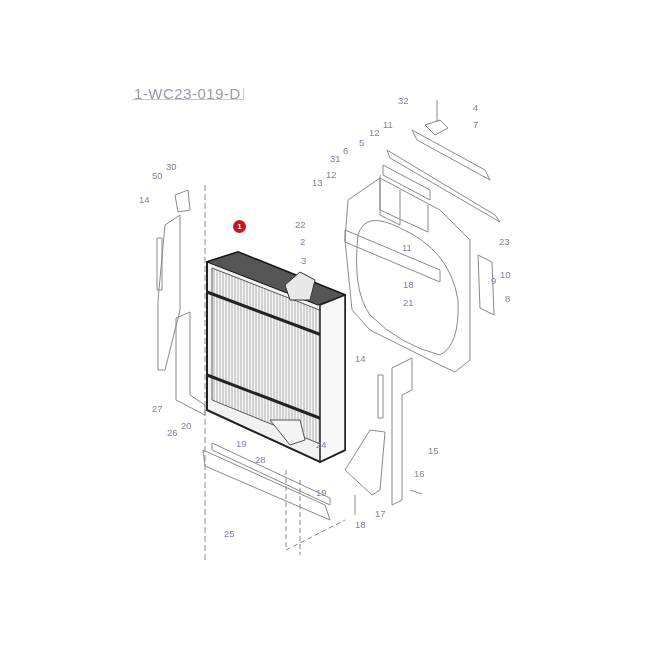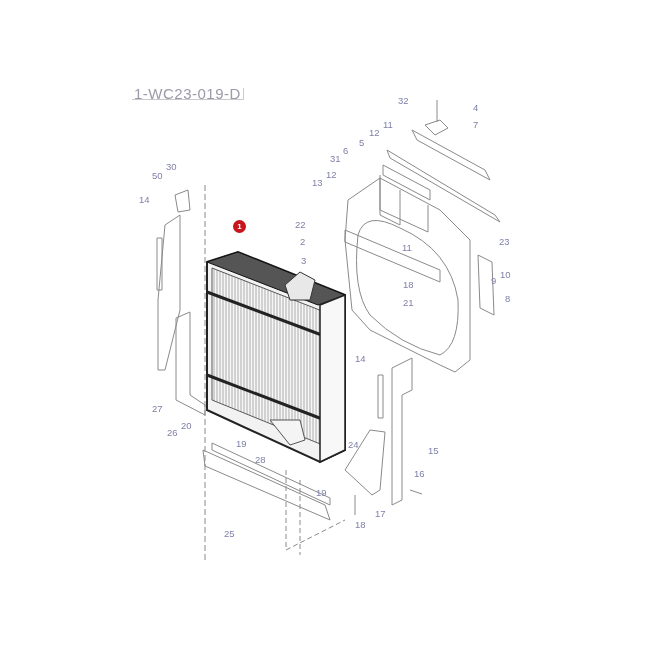--- a/index.html
+++ b/index.html
@@ -101,21 +101,21 @@
     <div class="callout" style="left: 500px; top: 270px;">10</div>
     <div class="callout" style="left: 403px; top: 280px;">18</div>
     <div class="callout" style="left: 403px; top: 298px;">21</div>
     <div class="callout" style="left: 505px; top: 294px;">8</div>
     <div class="callout" style="left: 355px; top: 354px;">14</div>
     <div class="callout" style="left: 152px; top: 404px;">27</div>
     <div class="callout" style="left: 167px; top: 428px;">26</div>
     <div class="callout" style="left: 181px; top: 421px;">20</div>
     <div class="callout" style="left: 255px; top: 431px; margin-top: 24px;">28</div>
     <div class="callout" style="left: 236px; top: 439px;">19</div>
-    <div class="callout" style="left: 316px; top: 440px; margin-left: 32px;">24</div>
+    <div class="callout" style="left: 316px; top: 440px;">24</div>
     <div class="callout" style="left: 316px; top: 488px;">19</div>
     <div class="callout" style="left: 428px; top: 446px;">15</div>
     <div class="callout" style="left: 414px; top: 461px; margin-top: 8px;">16</div>
     <div class="callout" style="left: 375px; top: 509px;">17</div>
     <div class="callout" style="left: 355px; top: 520px;">18</div>
     <div class="callout" style="left: 224px; top: 529px;">25</div>
   </div>
 <div class="callout-main" style="left:233px;top:220px;">1</div>
 
 </body></html>

